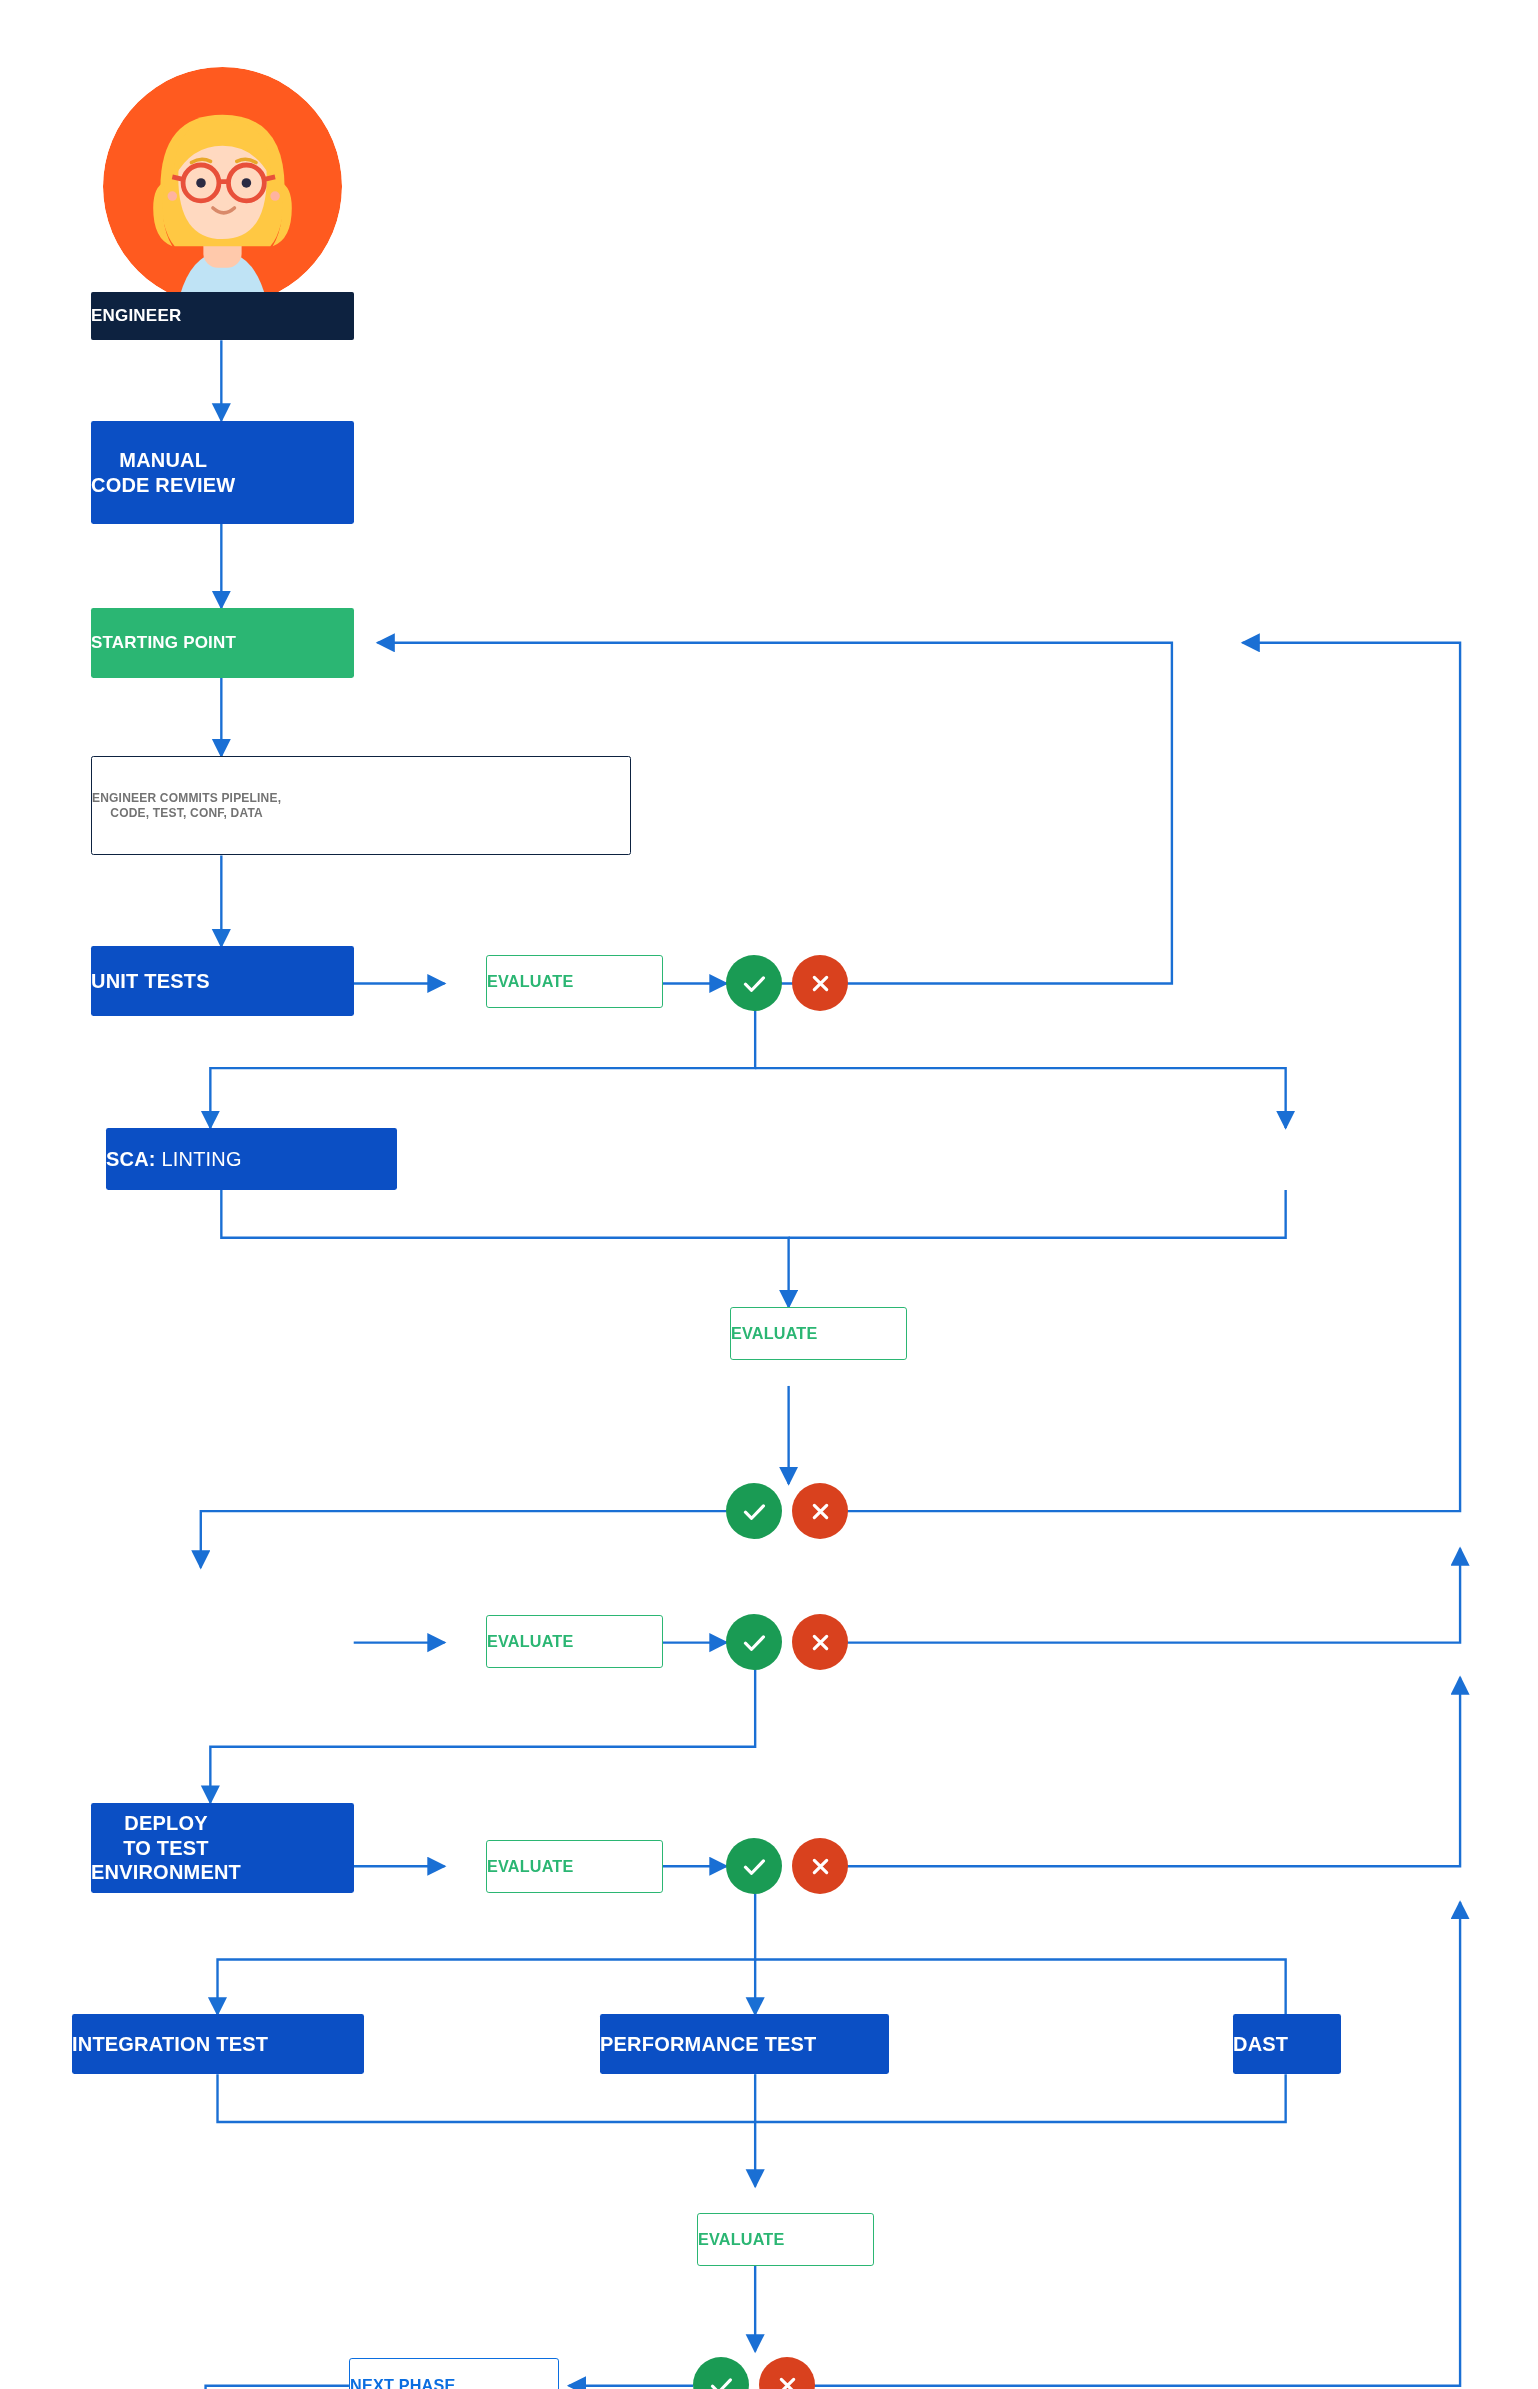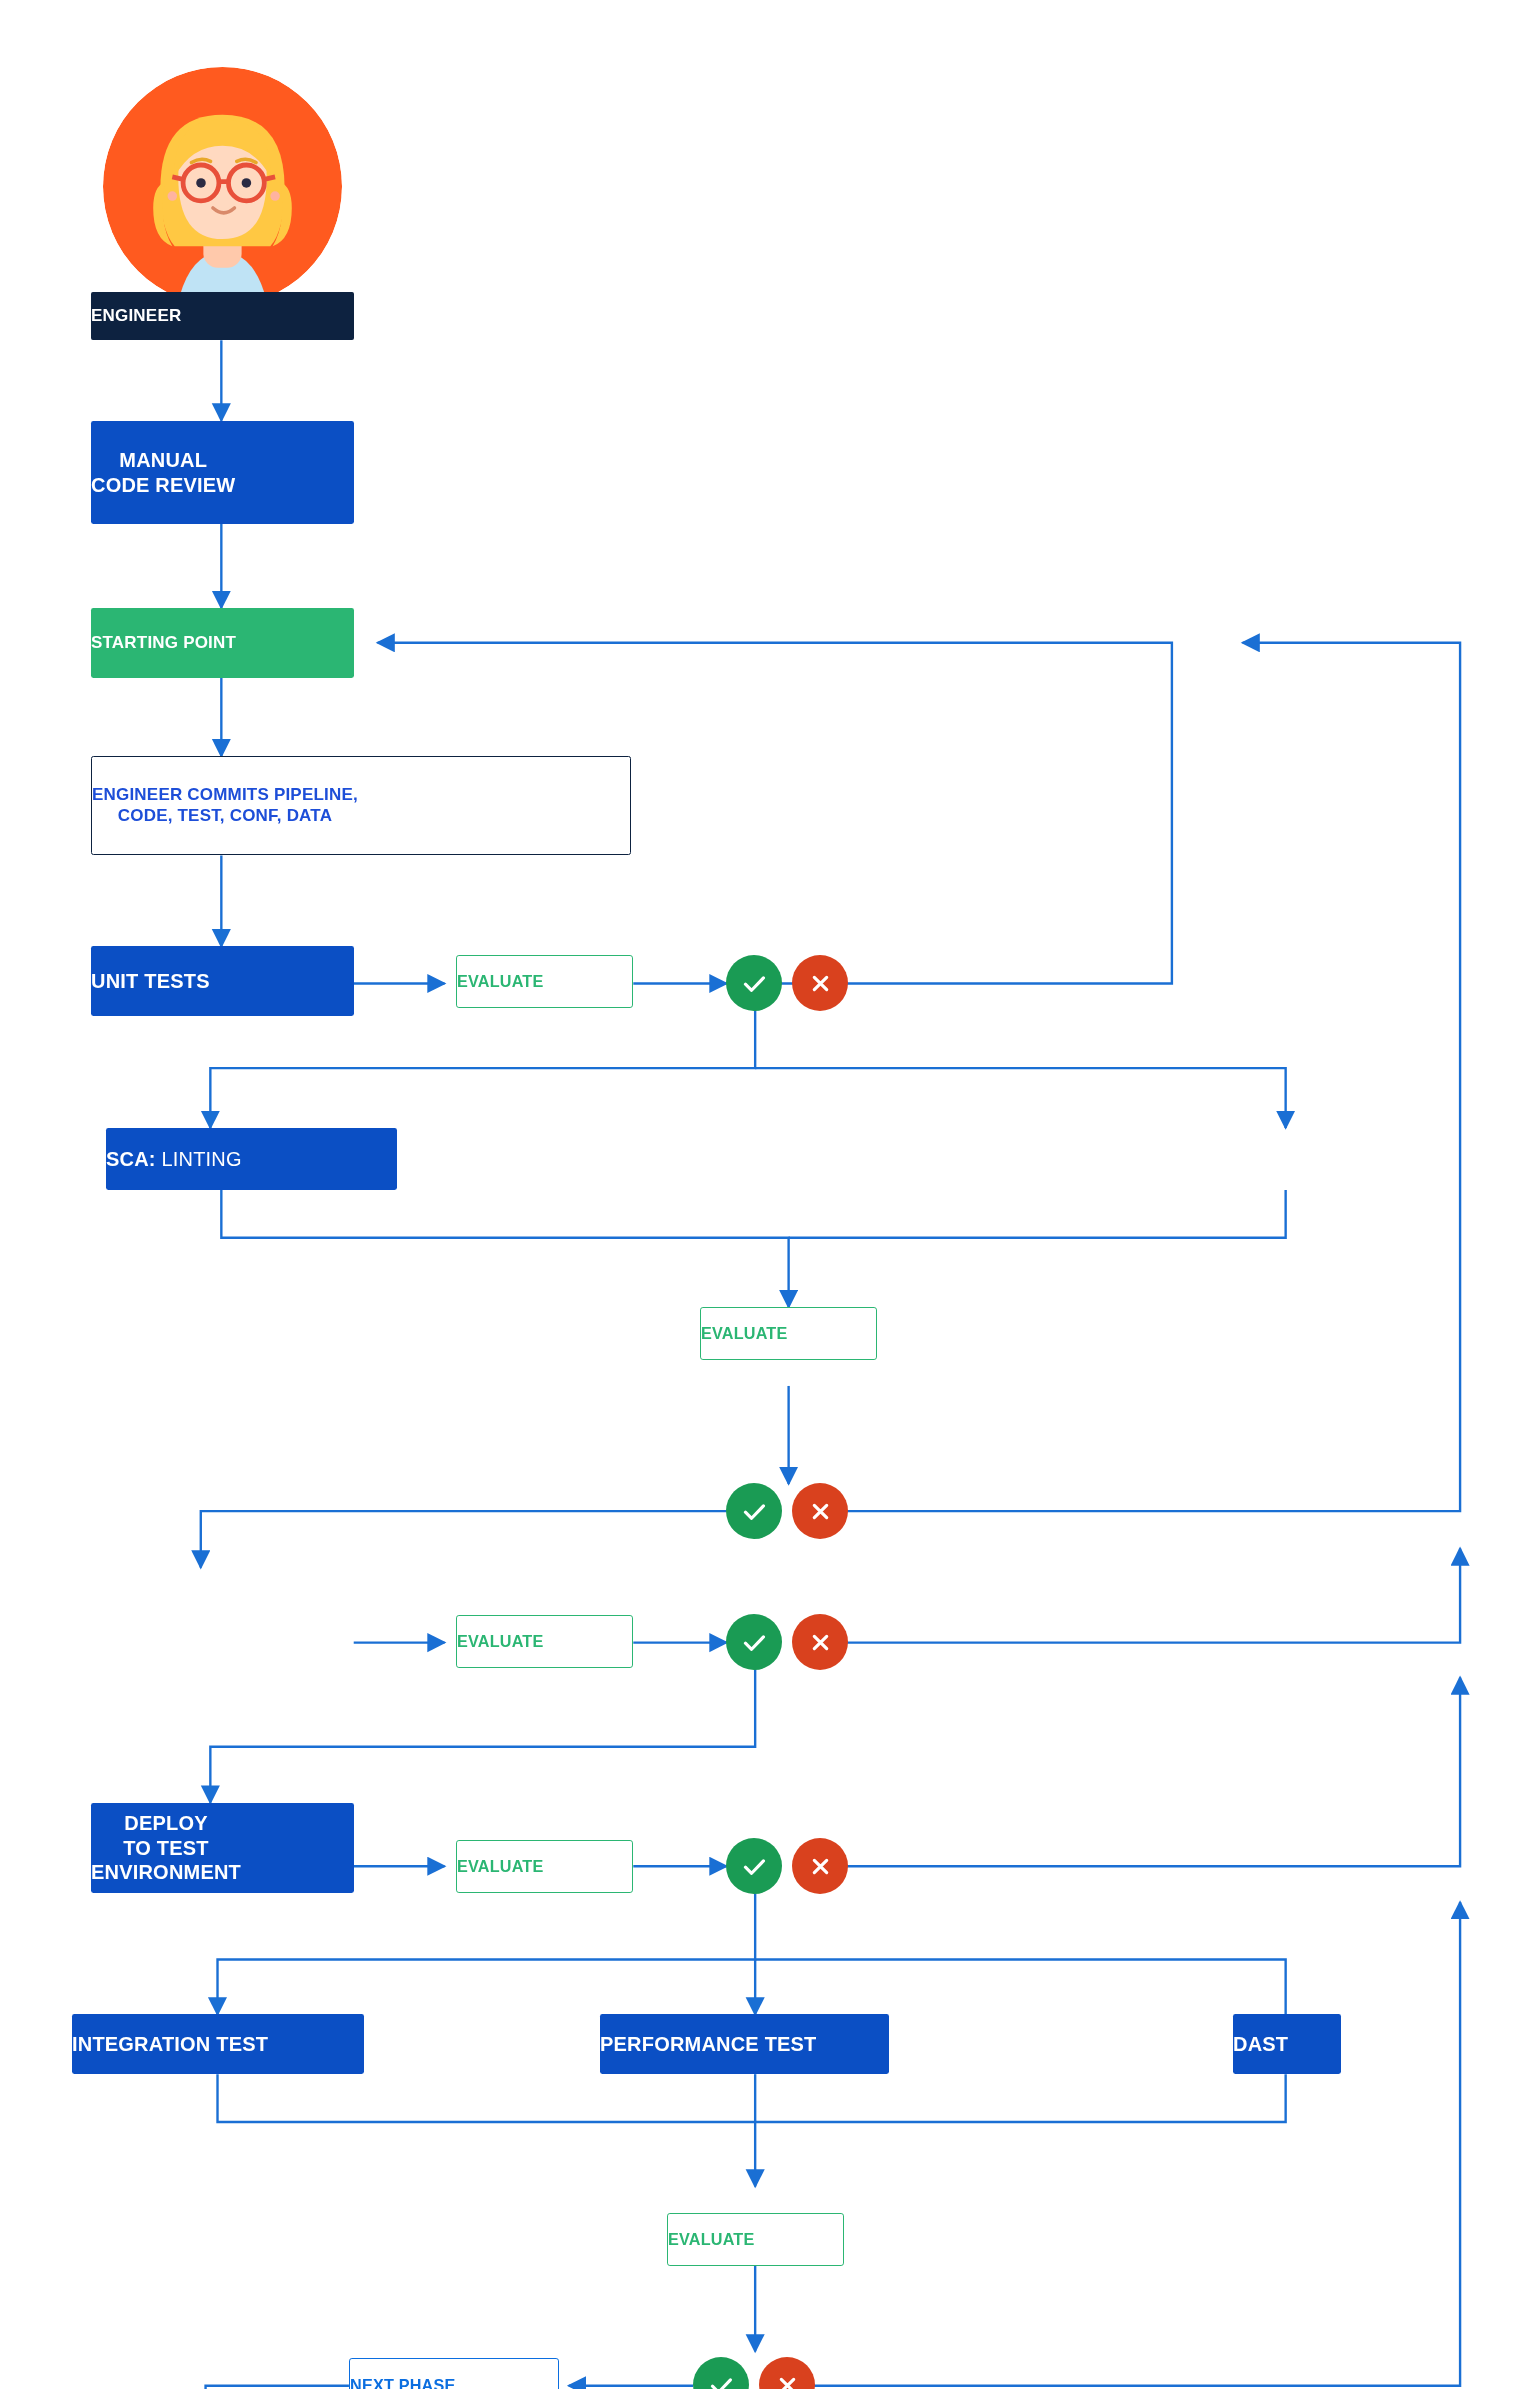--- a/index.html
+++ b/index.html
@@ -68,34 +68,35 @@
     color: #ffffff;
     font-size: 17px;
     font-weight: bold;
     border-radius: 2.4px;
   }
 
   
   .box-outline-dark {
     background: #ffffff;
     border: 1.4px solid #0d2240;
-    color: #1d4ed8;
-    font-size: 17px;
+    color: #737373;
+    font-size: 12px;
     font-weight: bold;
     border-radius: 2.4px;
   }
 
   
   .box-eval {
     background: #ffffff;
     border: 1.4px solid #2bb673;
     color: #2bb673;
     font-size: 16.2px;
     font-weight: bold;
     border-radius: 2.9px;
+    margin-left: 30px;
   }
 
   
   .box-outline-blue {
     background: #ffffff;
     border: 1.4px solid #0b6ee0;
     color: #0b6ee0;
     font-size: 16.2px;
     font-weight: bold;
     border-radius: 2.9px;

